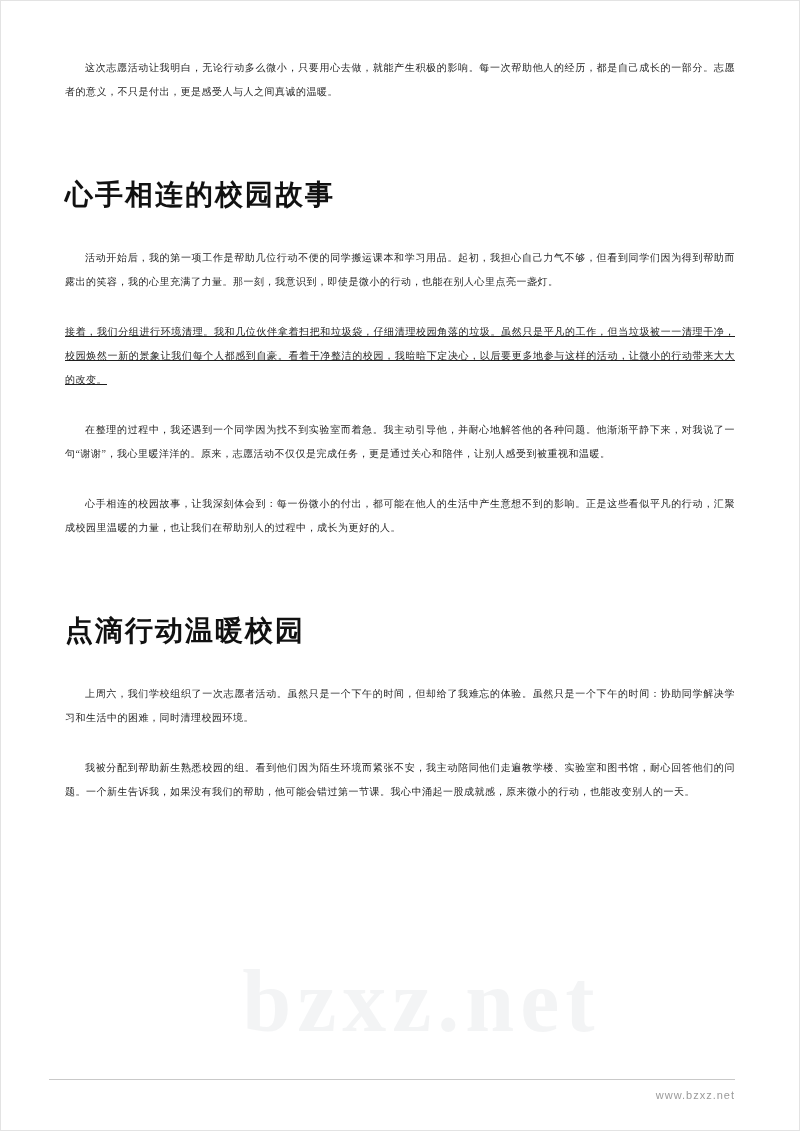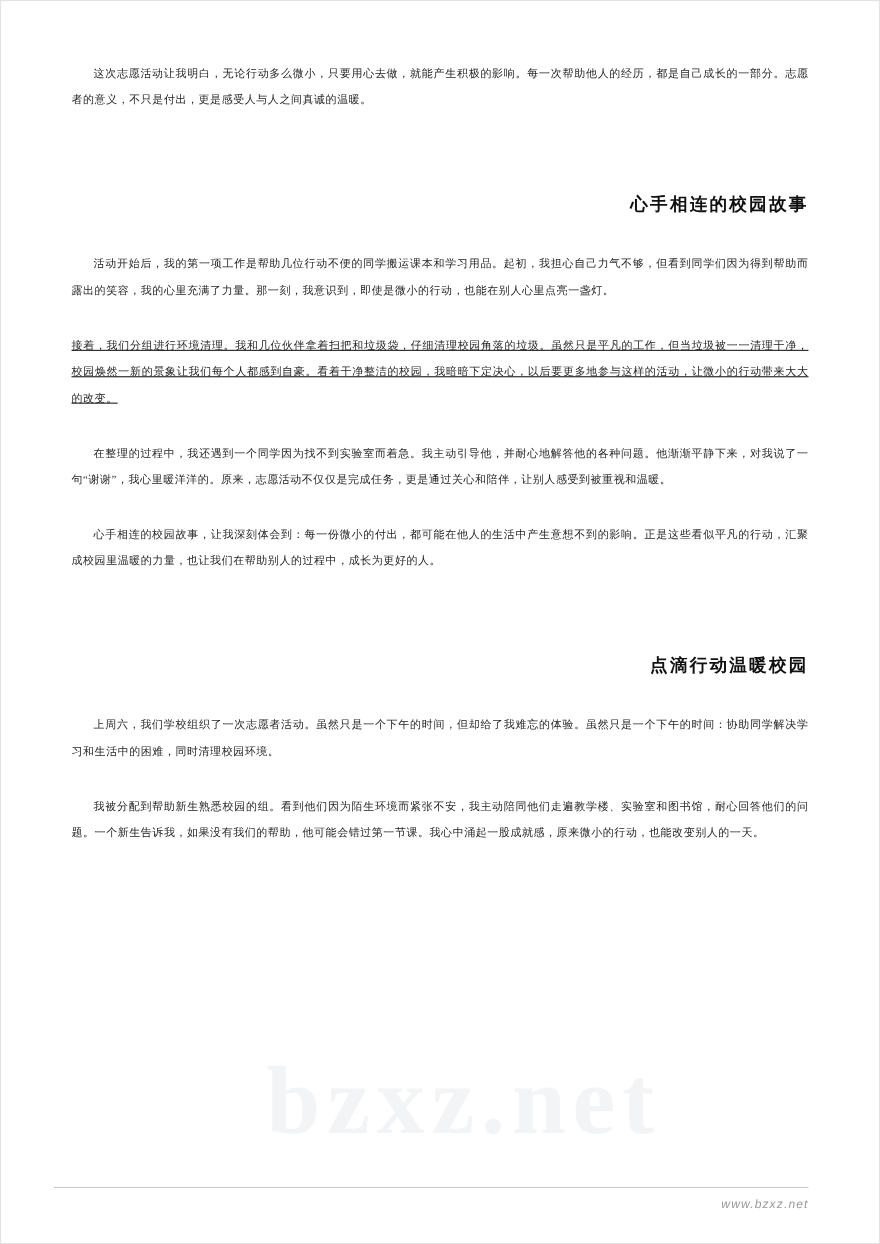--- a/index.html
+++ b/index.html
@@ -32,23 +32,23 @@
     margin: 0 0 26px 0;
     text-indent: 2em;
     text-align: justify;
     letter-spacing: 0.5px;
   }
   .para.no-indent {
     text-indent: 0;
     text-decoration: underline;
   }
   .essay-heading {
-    font-size: 16px;
+    font-size: 28px;
     font-weight: bold;
-    text-align: right;
+    text-align: left;
     margin: 72px 0 32px 0;
     letter-spacing: 2px;
     color: #111;
   }
   .watermark {
     position: absolute;
     z-index: 1;
     top: 950px;
     left: 50%;
     transform: translateX(-44%);
@@ -63,21 +63,20 @@
   }
   .footer {
     position: absolute;
     z-index: 2;
     top: 1078px;
     left: 48px;
     right: 64px;
     border-top: 1px solid #c9c9c9;
     padding-top: 5px;
     text-align: right;
-    font-style: italic;
   }
   .footer-url {
     font-family: "Liberation Sans", "DejaVu Sans", sans-serif;
     font-size: 11px;
     color: #9a9a9a;
     letter-spacing: 1px;
   }
 </style>
 </head>
 <body>

